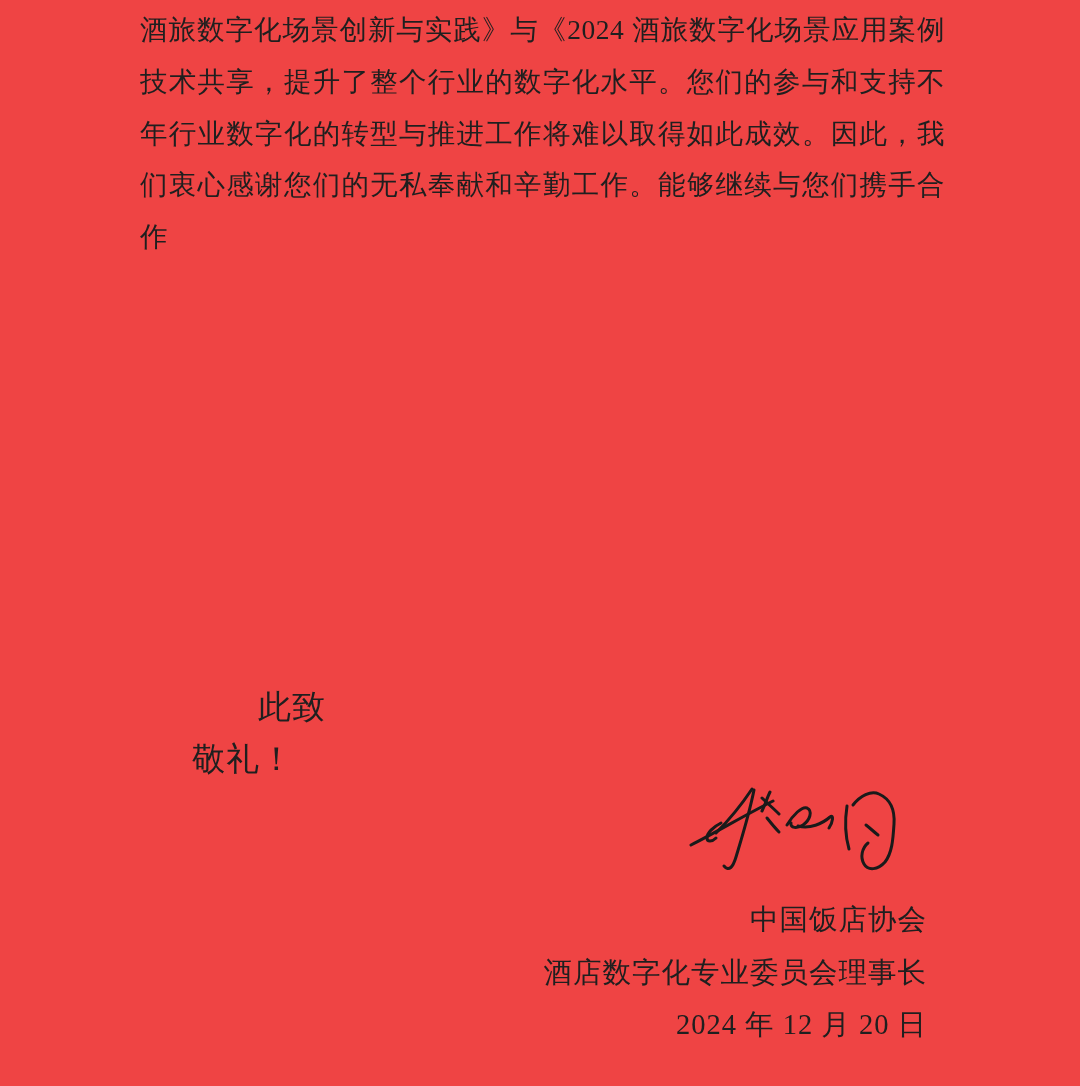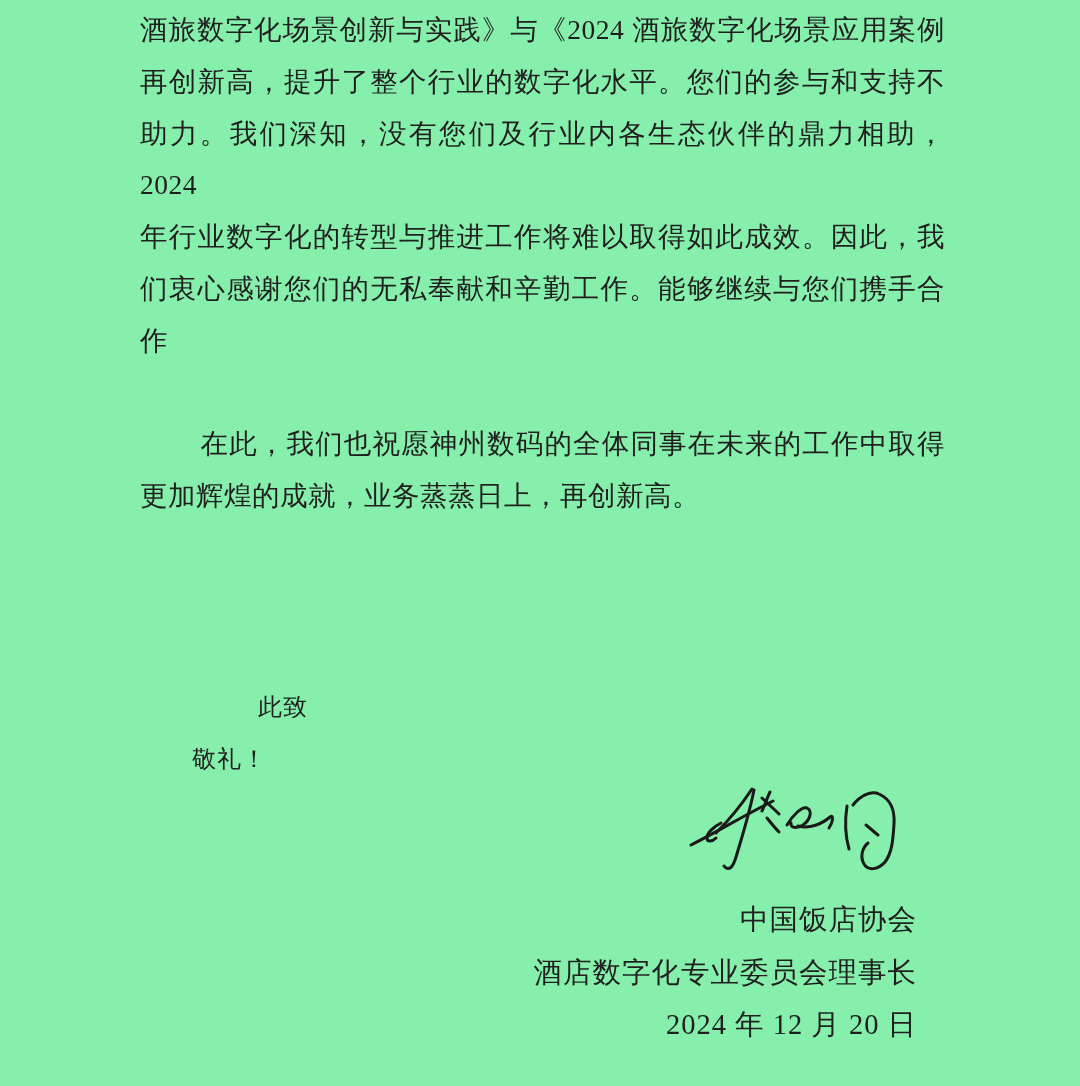--- a/index.html
+++ b/index.html
@@ -4,21 +4,21 @@
 <style>
   html, body {
     margin: 0;
     padding: 0;
     background: #ffffff;
   }
   .page {
     position: relative;
     width: 1080px;
     height: 1086px;
-    background: #86efac;
+    background: #ef4444;
     overflow: hidden;
     font-family: "Liberation Serif", "DejaVu Serif", serif;
     color: #1f1f1f;
   }
   .body-text {
     position: absolute;
     left: 140px;
     top: 4px;
     width: 805px;
     font-size: 27.5px;
@@ -33,21 +33,21 @@
     text-align-last: left;
   }
   .para2 {
     margin-top: 51.8px;
   }
   .para2 .line:first-child {
     text-indent: 2.2em;
   }
   .closing-line {
     position: absolute;
-    font-size: 24px;
+    font-size: 33px;
     line-height: 51.8px;
     letter-spacing: 1px;
     white-space: nowrap;
   }
   .cizhi { left: 258px; top: 682px; }
   .jingli { left: 192px; top: 734px; }
   .signature {
     position: absolute;
     left: 683px;
     top: 777px;
@@ -57,44 +57,39 @@
   .signature path {
     fill: none;
     stroke: #1a1a1a;
     stroke-width: 3;
     stroke-linecap: round;
     stroke-linejoin: round;
   }
   .signoff {
     position: absolute;
     top: 894px;
-    right: 163px;
+    right: 153px;
     text-align: right;
     font-size: 28.5px;
     line-height: 52.5px;
     letter-spacing: 1px;
     white-space: nowrap;
   }
 </style>
 </head>
 <body>
 
 <div class="page">
 
   <div class="body-text">
     <div class="para para1">
         <div class="line">酒旅数字化场景创新与实践》与《2024 酒旅数字化场景应用案例</div>
-        <div class="line">再创新高，提升了整个行业的数字化水平。您们的参与和支持不</div>
-        <div class="line">助力。我们深知，没有您们及行业内各生态伙伴的鼎力相助，2024</div>
+        <div class="line">技术共享，提升了整个行业的数字化水平。您们的参与和支持不</div>
         <div class="line">年行业数字化的转型与推进工作将难以取得如此成效。因此，我</div>
         <div class="line">们衷心感谢您们的无私奉献和辛勤工作。能够继续与您们携手合作</div>
-      </div>
-    <div class="para para2">
-        <div class="line">在此，我们也祝愿神州数码的全体同事在未来的工作中取得</div>
-        <div class="line last">更加辉煌的成就，业务蒸蒸日上，再创新高。</div>
       </div>
   </div>
 
   <div class="closing-line cizhi">此致</div>
 
   <div class="closing-line jingli">敬礼！</div>
 
   <svg class="signature" viewBox="0 0 215 118" aria-hidden="true">
 
     <path d="M 8,68 C 32,56 60,39 90,24"></path>

